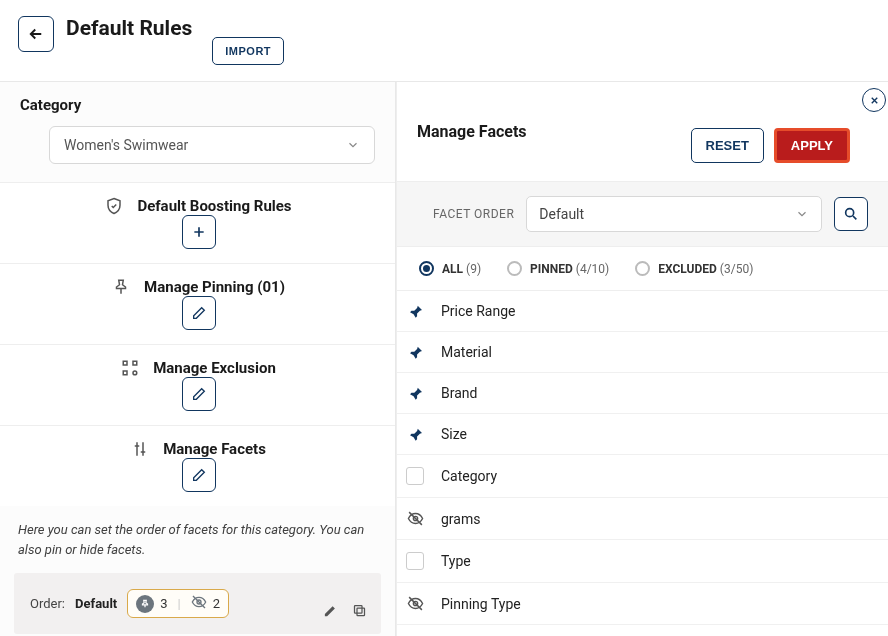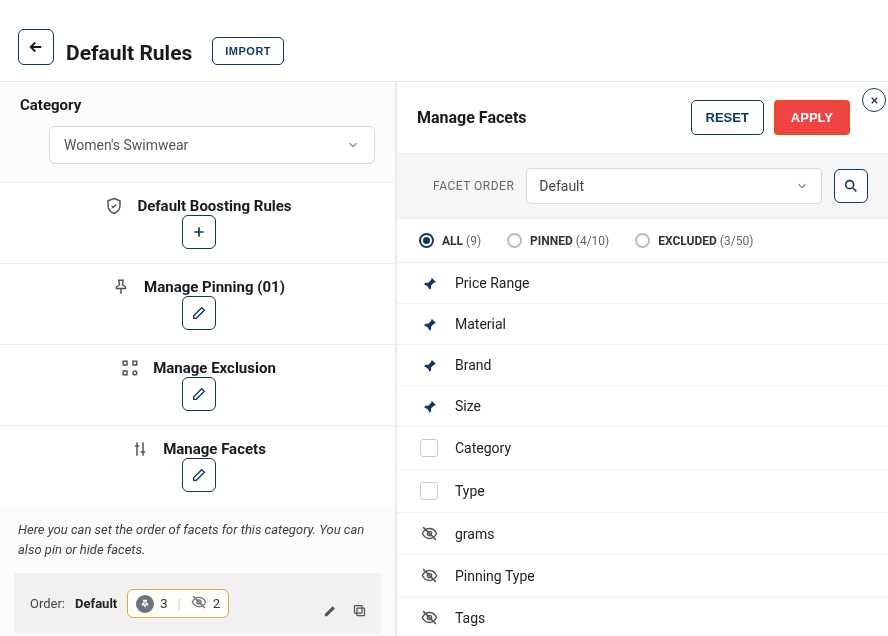--- a/index.html
+++ b/index.html
@@ -6,21 +6,21 @@
     body {
       font-family: -apple-system, BlinkMacSystemFont, "Segoe UI", Roboto, Arial, sans-serif;
       background: #fff;
       width: 888px;
       height: 636px;
       overflow: hidden;
       color: #1a1a1a;
     }
     .top-bar {
       display: flex;
-      align-items: flex-end;
+      align-items: flex-start;
       gap: 12px;
       padding: 16px 18px;
     }
     .back-btn {
       width: 36px; height: 36px;
       border: 1px solid #11365f;
       border-radius: 6px;
       background: #fff;
       display: flex; align-items: center; justify-content: center;
       cursor: pointer;
@@ -185,34 +185,34 @@
     .rp-header {
       display: flex;
       align-items: center;
       justify-content: space-between;
       padding: 18px 38px 18px 20px;
     }
     .rp-title {
       font-weight: 700;
       font-size: 16px;
     }
-    .rp-actions { display: flex; gap: 10px; }
+    .rp-actions { display: flex; gap: 10px; margin-top: 28px; }
     .btn-outline {
       border: 1px solid #11365f;
       color: #11365f;
       background: #fff;
       font-weight: 700;
       font-size: 13px;
       padding: 9px 14px;
       border-radius: 5px;
       cursor: pointer;
     }
     .btn-primary {
       border: 3px solid #e64c2a;
-      background: #ef4444;
+      background: #b91c1c;
       color: #fff;
       font-weight: 700;
       font-size: 13px;
       padding: 7px 14px;
       border-radius: 4px;
       cursor: pointer;
     }
     .facet-order {
       background: #f6f6f6;
       padding: 14px 20px;
@@ -264,21 +264,21 @@
       width: 7px; height: 7px;
       background: #11365f;
       border-radius: 50%;
     }
     .radio-item .thin { font-weight: 400; color: #666; }
     .facet-list { }
     .facet-item {
       display: flex;
       align-items: center;
       gap: 16px;
-      padding: 12px 22px;
+      padding: 12px 8px;
       border-bottom: 1px solid #f0f0f0;
       cursor: pointer;
     }
     .facet-item .fi-icon { width: 20px; display: flex; justify-content: center; color: #11365f; }
     .fi-check {
       width: 18px; height: 18px;
       border: 1px solid #ccc;
       border-radius: 3px;
     }
     .fi-label { font-size: 14px; color: #222; }
@@ -500,36 +500,36 @@
           <span class="fi-label">Size</span>
         </div>
         <div class="facet-item">
           <span class="fi-icon">
             <span class="fi-check"></span>
           </span>
           <span class="fi-label">Category</span>
         </div>
         <div class="facet-item">
           <span class="fi-icon">
-            <span class="fi-check"></span>
-          </span>
-          <span class="fi-label">Type</span>
-        </div>
-        <div class="facet-item">
-          <span class="fi-icon">
             <svg width="17" height="17" viewBox="0 0 24 24" fill="none" stroke="#555" stroke-width="2">
               <path d="M2 12s3.5-7 10-7 10 7 10 7-3.5 7-10 7S2 12 2 12z"></path>
               <circle cx="12" cy="12" r="3"></circle>
               <path d="M3 3l18 18"></path>
             </svg>
           </span>
           <span class="fi-label">grams</span>
         </div>
         <div class="facet-item">
           <span class="fi-icon">
+            <span class="fi-check"></span>
+          </span>
+          <span class="fi-label">Type</span>
+        </div>
+        <div class="facet-item">
+          <span class="fi-icon">
             <svg width="17" height="17" viewBox="0 0 24 24" fill="none" stroke="#555" stroke-width="2">
               <path d="M2 12s3.5-7 10-7 10 7 10 7-3.5 7-10 7S2 12 2 12z"></path>
               <circle cx="12" cy="12" r="3"></circle>
               <path d="M3 3l18 18"></path>
             </svg>
           </span>
           <span class="fi-label">Pinning Type</span>
         </div>
         <div class="facet-item">
           <span class="fi-icon">

